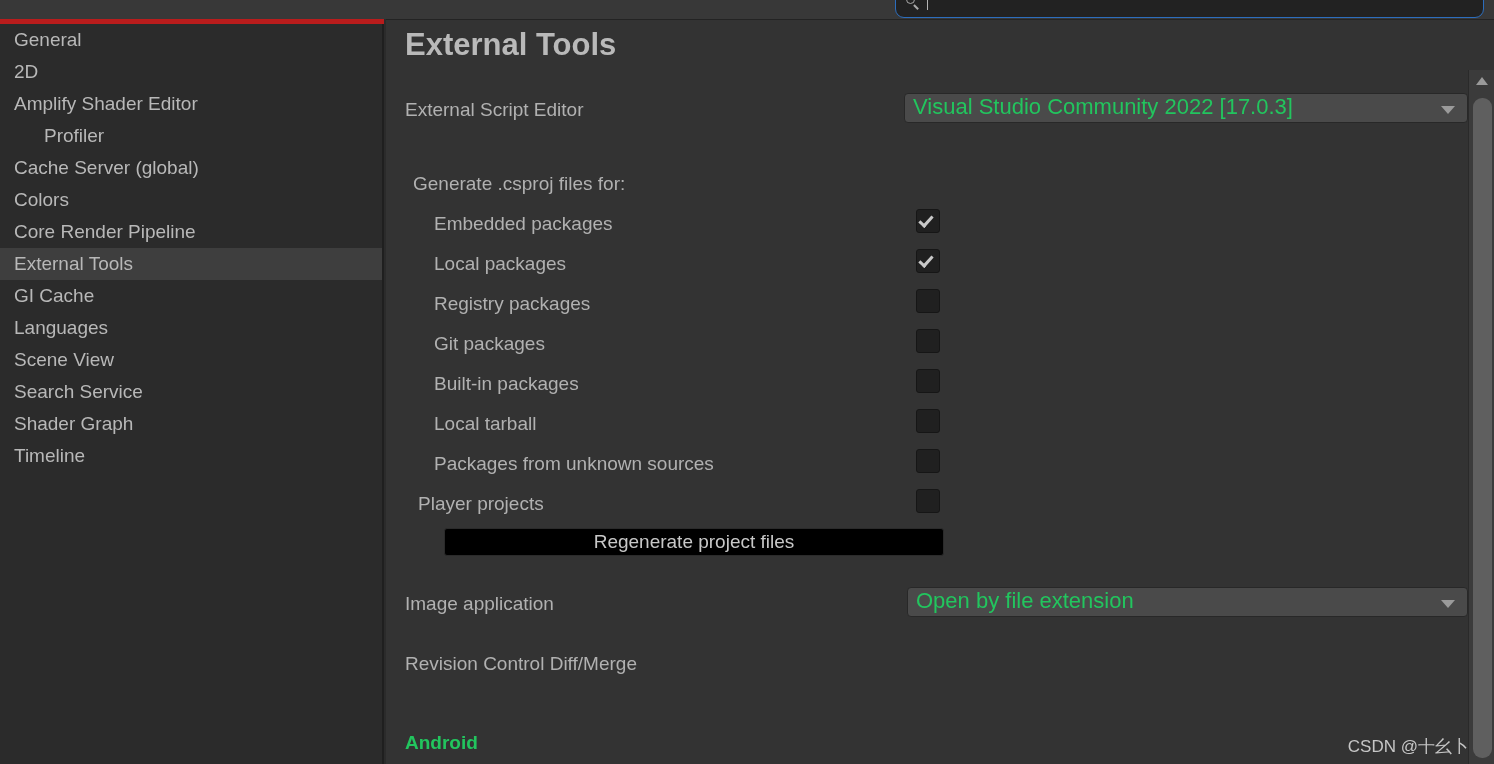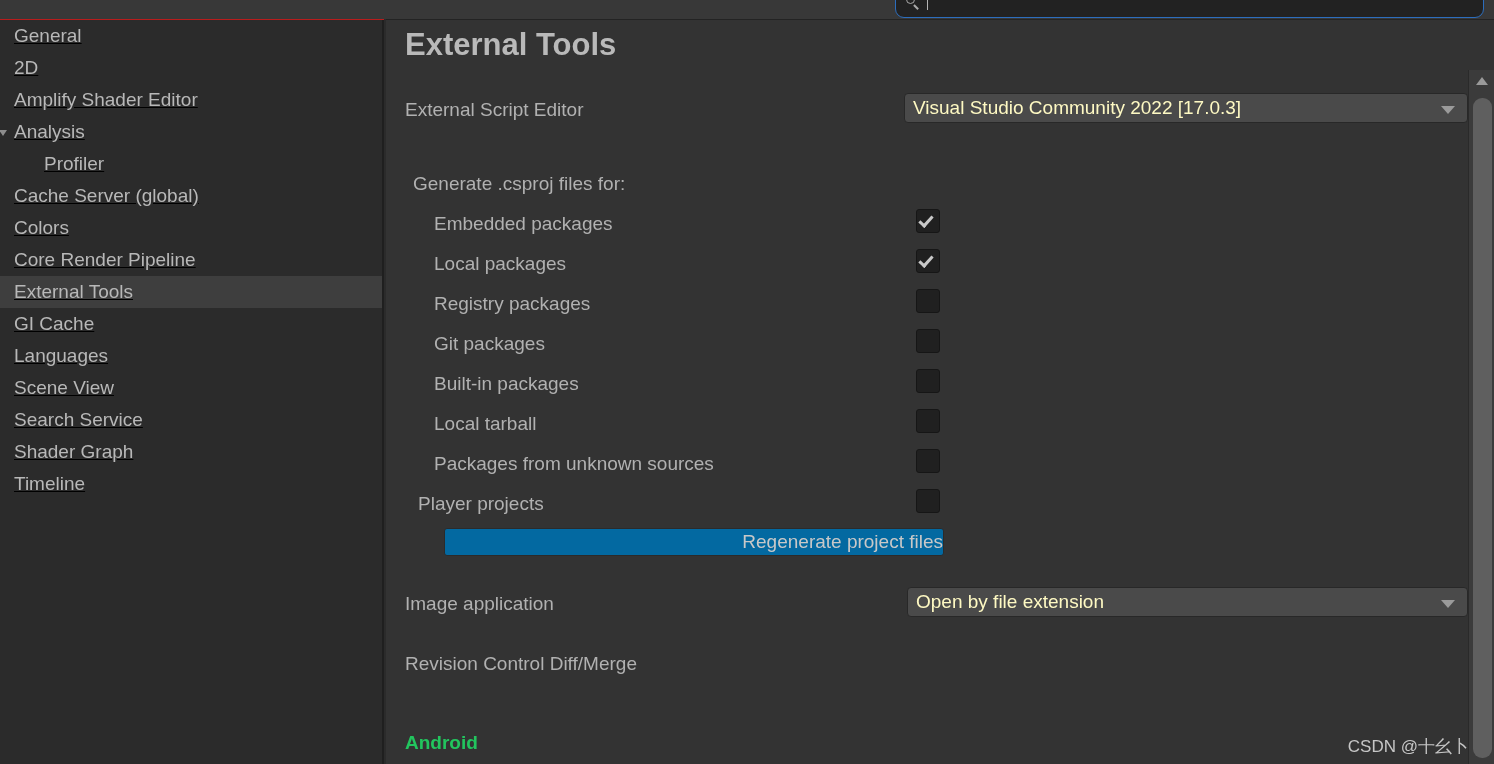--- a/index.html
+++ b/index.html
@@ -58,22 +58,21 @@
   }
   .search-input-text {
     color: #b4b4b4; font-size: 13px; padding-left: 2px;
   }
 
   
   .sidebar {
     position: absolute; left: 0; top: 19px;
     width: 384px; height: 707px;
     background: #2b2b2b;
-    border-top: 1px solid #b91c1c;
-    text-decoration: underline;
+    border-top: 5px solid #b91c1c;
   }
   .side-item {
     position: relative;
     height: 32px;
     display: flex; align-items: center;
     padding-left: 14px;
     color: #b8b8b8;
     font-size: 19px;
     white-space: nowrap;
   }
@@ -115,22 +114,22 @@
     white-space: nowrap;
   }
 
   
   .dropdown {
     position: absolute;
     height: 30px;
     background: #4a4a4a;
     border: 1px solid #282828;
     border-radius: 4px;
-    display: flex; align-items: center;
-    color: #fef9c3; font-size: 19px;
+    display: flex; 
+    color: #22c55e; font-size: 22px;
     padding-left: 8px;
     white-space: nowrap;
   }
   .dropdown .caret {
     position: absolute; right: 12px; top: 12px;
     width: 0; height: 0;
     border-left: 7px solid transparent;
     border-right: 7px solid transparent;
     border-top: 8px solid #9b9b9b;
   }
@@ -155,24 +154,24 @@
     width: 8px; height: 14px;
     border-right: 3px solid #c9c9c9;
     border-bottom: 3px solid #c9c9c9;
     transform: rotate(42deg);
   }
 
   
   .flat-button {
     position: absolute;
     height: 28px;
-    background: #0369a1;
+    background: #000000;
     border: 1px solid #2b2b2b;
     border-radius: 3px;
-    display: flex; align-items: center; justify-content: flex-end;
+    display: flex; align-items: center; justify-content: center;
     color: #c8c8c8; font-size: 19px;
   }
 
   .section-header {
     position: absolute;
     color: #22c55e;
     font-size: 19px; font-weight: bold;
   }
 
   .watermark {
@@ -223,24 +222,20 @@
   <div class="sidebar">
     <div id="sidebar-list">
         <div class="side-item">
           <span>General</span>
         </div>
         <div class="side-item">
           <span>2D</span>
         </div>
         <div class="side-item">
           <span>Amplify Shader Editor</span>
-        </div>
-        <div class="side-item">
-          <span class="foldout"></span>
-          <span>Analysis</span>
         </div>
         <div class="side-item child">
           <span>Profiler</span>
         </div>
         <div class="side-item">
           <span>Cache Server (global)</span>
         </div>
         <div class="side-item">
           <span>Colors</span>
         </div>

